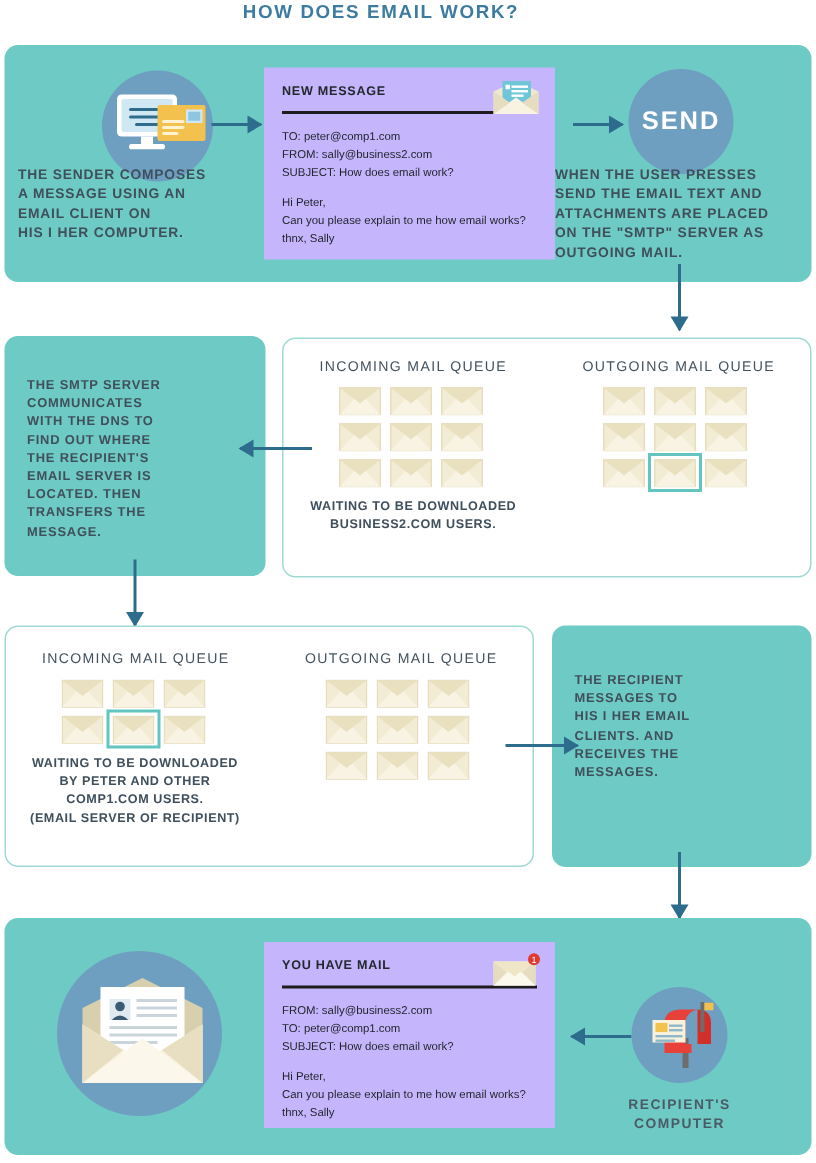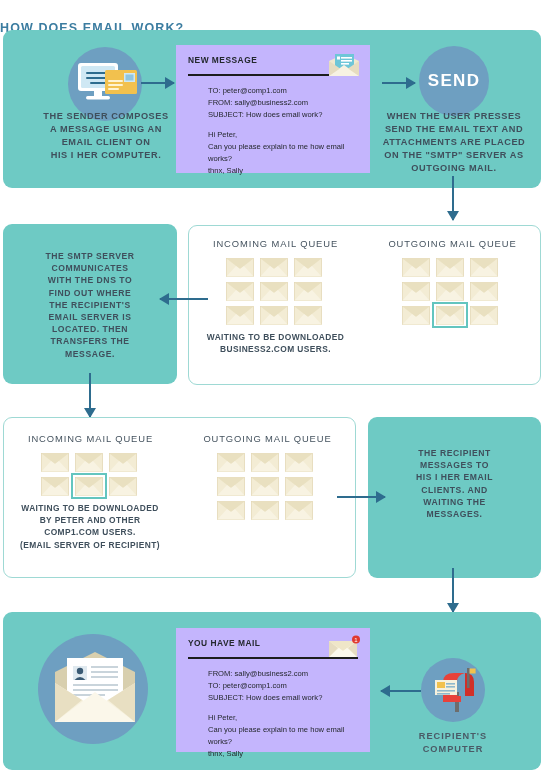--- a/index.html
+++ b/index.html
@@ -8,43 +8,42 @@
     background:#ffffff;
     font-family:"Liberation Sans", sans-serif;
     position:relative;
     overflow:hidden;
   }
   .stage{position:absolute;left:0;top:0;width:544px;height:775px;}
 
   
   .title{
     position:absolute;left:0;top:1px;width:508px;
+    text-align:center;
     font-size:12.5px;font-weight:bold;letter-spacing:1.1px;
     color:#3b7ca0;
-    margin-top:20px;
   }
 
   
   .panel-teal{
     position:absolute;
     background:#6ecac4;
     border-radius:9px;
   }
   .panel-white{
     position:absolute;
     background:#ffffff;
     border:1.3px solid #9ed9d4;
     border-radius:9px;
     box-sizing:border-box;
   }
 
   
   .caption{
     position:absolute;
-    text-align:center;
     color:#3f4f5c;
     font-weight:bold;
     letter-spacing:.55px;
     line-height:1.42;
   }
   .caption.c1{font-size:9.2px;}
   .caption.c2{font-size:8.6px;}
 
   
   .arrow-h,.arrow-v{position:absolute;}
@@ -83,21 +82,21 @@
     box-sizing:border-box;
     padding:10px 12px 8px 12px;
   }
   .msgcard .mtitle{
     font-size:8.4px;font-weight:bold;color:#23282d;letter-spacing:.5px;
   }
   .msgcard .mrule{
     margin-top:9px;height:1.6px;background:#1d1d1d;
   }
   .msgcard .mbody{
-    margin-top:9px;font-size:7.6px;color:#1f2327;line-height:1.58;margin-left:20px;
+    margin-top:9px;font-size:7.6px;color:#1f2327;line-height:1.58;
   }
   .msgcard .mbody .gap{height:8px;}
   .msgcard .micon{position:absolute;right:9px;top:7px;width:34px;height:26px;}
 
   
   .qhead{
     position:absolute;text-align:center;
     font-size:9.4px;letter-spacing:.9px;color:#44525e;
   }
   .qgrid{position:absolute;display:flex;flex-wrap:wrap;}
@@ -497,21 +496,21 @@
     <div>COMP1.COM USERS.</div>
     <div>(EMAIL SERVER OF RECIPIENT)</div>
   </div>
 
   <div class="panel-teal" style="left:368px;top:417px;width:173px;height:161px;"></div>
   <div class="caption c2" style="left:383px;top:447px;width:143px;">
     <div>THE RECIPIENT</div>
     <div>MESSAGES TO</div>
     <div>HIS I HER EMAIL</div>
     <div>CLIENTS. AND</div>
-    <div>WAITING THE</div>
+    <div>RECEIVES THE</div>
     <div>MESSAGES.</div>
   </div>
 
   <div class="arrow-h right" style="left:337px;top:490px;width:48px;height:14px;">
     <div class="shaft"></div>
       <div class="head"></div>
   </div>
 
   <div class="arrow-v" style="left:446px;top:568px;width:14px;height:44px;">
     <div class="shaft"></div>

